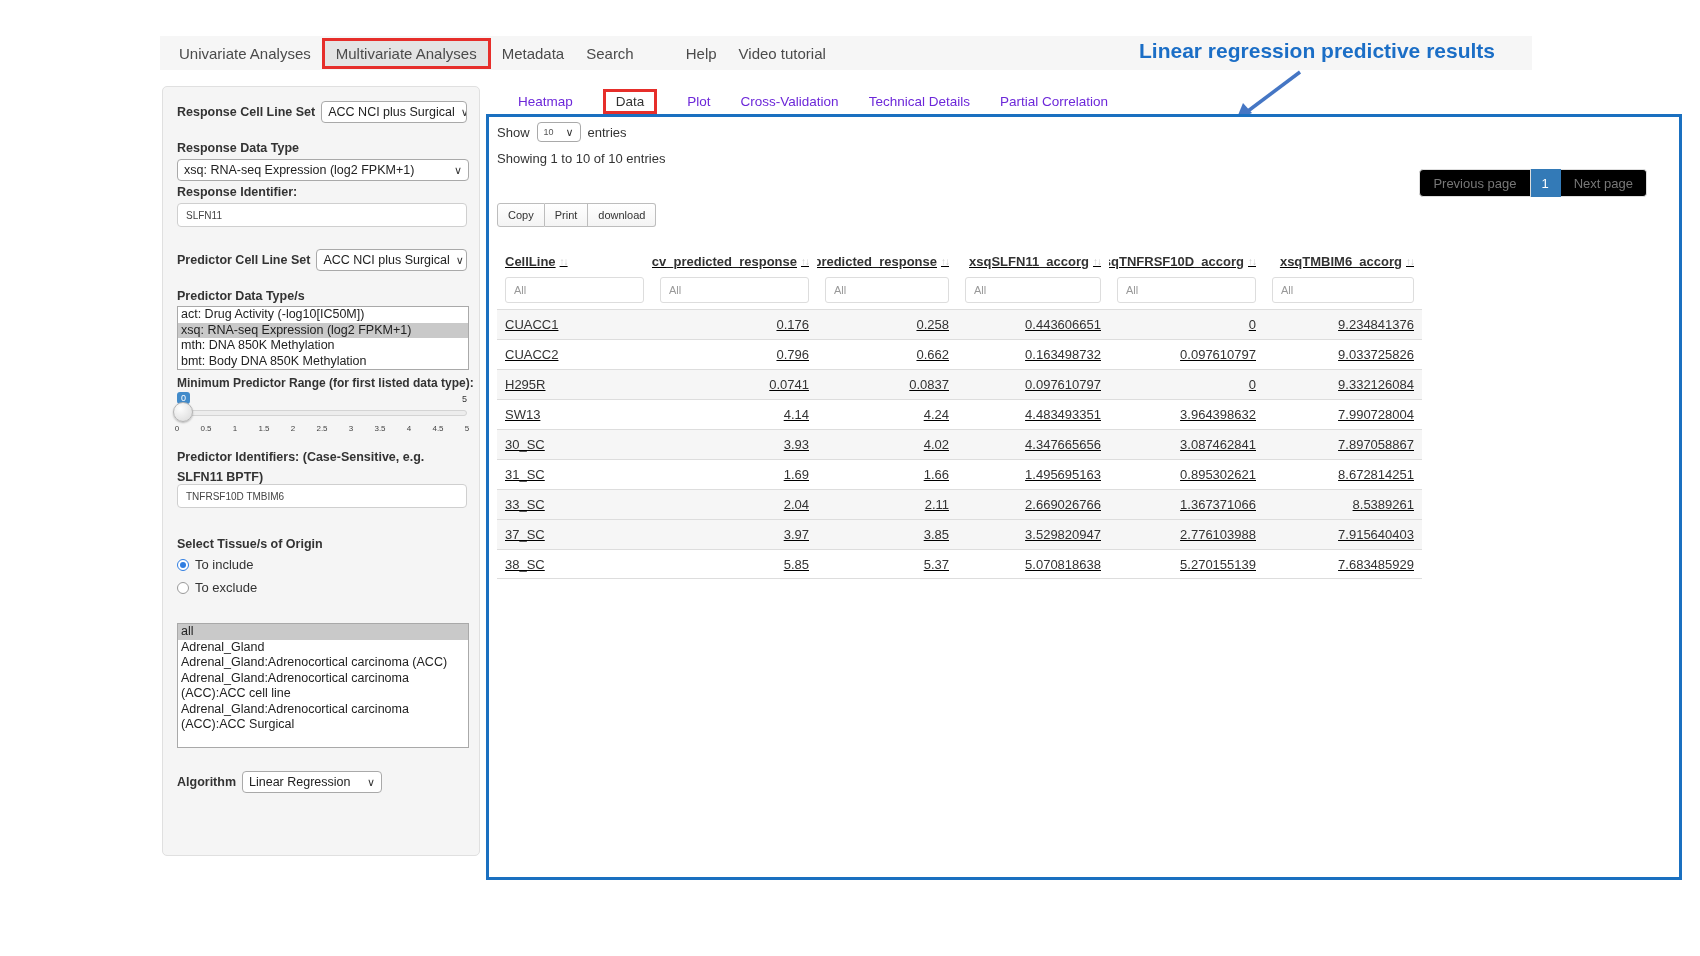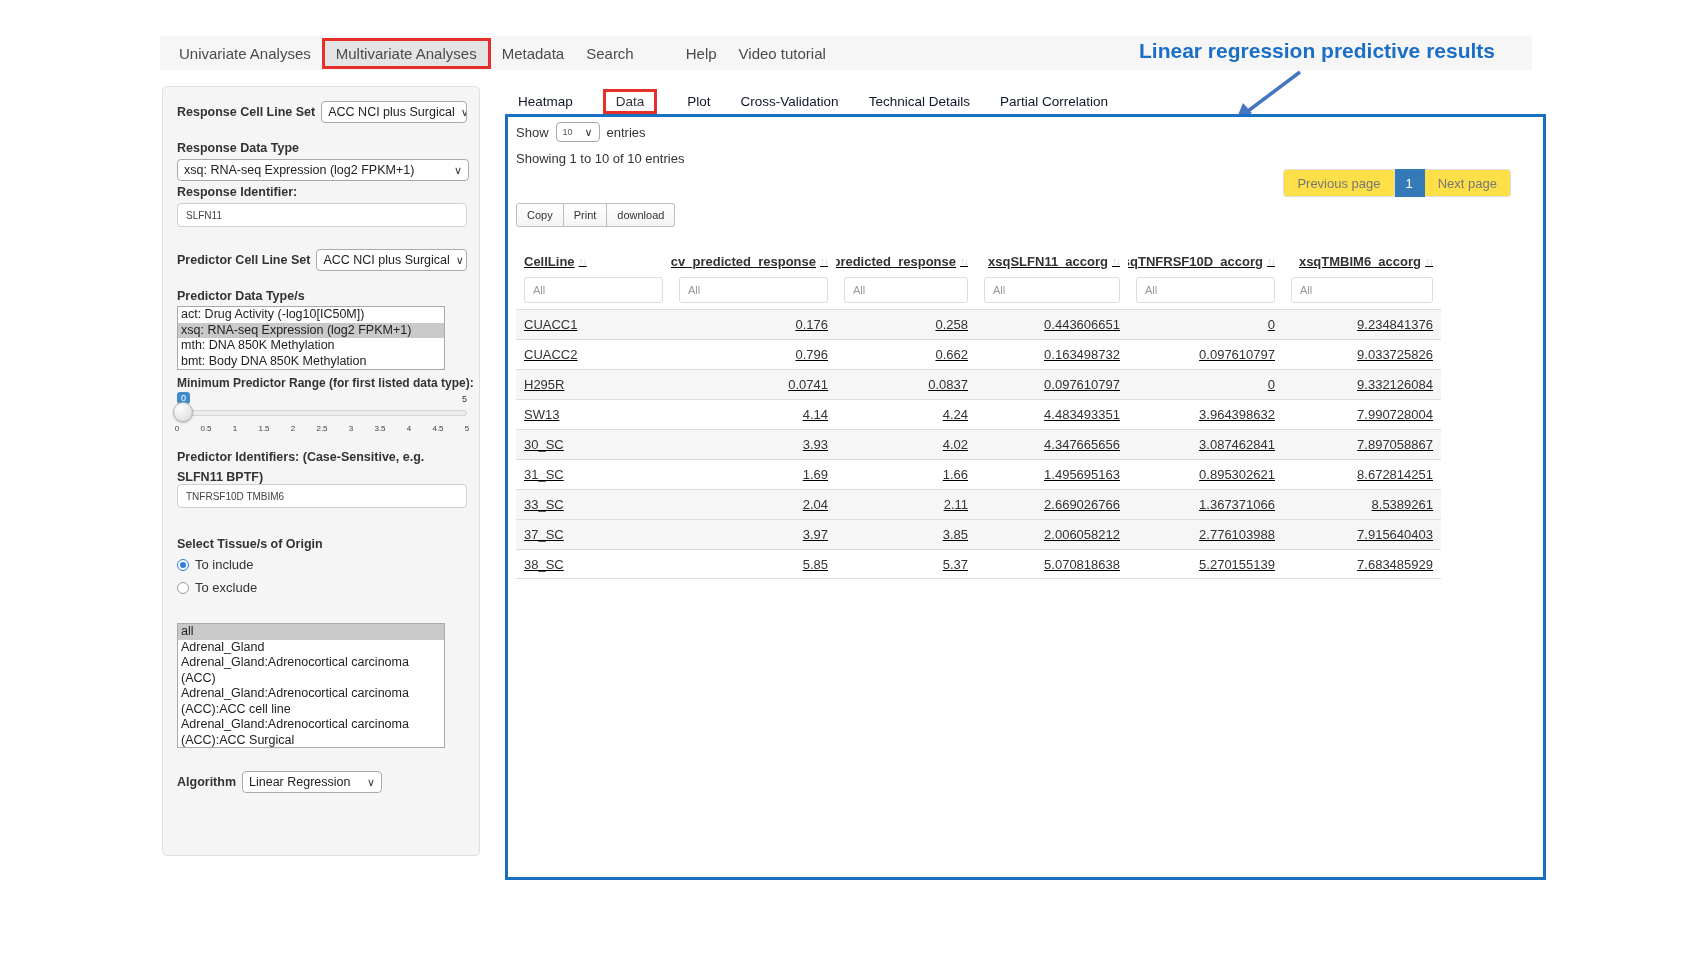--- a/index.html
+++ b/index.html
@@ -22,21 +22,21 @@
     background:#f5f5f5; border:1px solid #e0e0e0; border-radius:5px; font-size:13px; color:#333; }
   .sb-abs { position:absolute; left:14px; width:290px; }
   .sb-label { font-weight:bold; font-size:12.5px; color:#333; }
   .inline-row { display:flex; align-items:center; gap:6px; }
   .sel { background:#fff; border:1px solid #a9a9a9; border-radius:4px; height:22px;
     display:flex; align-items:center; padding:0 6px; font-size:12.5px; color:#222;
     justify-content:space-between; cursor:pointer; white-space:nowrap; overflow:hidden; }
   .sel .chev { font-size:11px; color:#333; margin-left:6px; }
   .tinput { width:290px; height:24px; background:#fff; border:1px solid #cfcfcf; border-radius:4px;
     font-size:10px; color:#444; padding:0 8px; font-family:"Liberation Sans","DejaVu Sans",sans-serif; }
-  .listbox { background:#fff; border:1px solid #a9a9a9; width:268px; overflow:hidden; }
+  .listbox { background:#fff; border:1px solid #a9a9a9; width:292px; overflow:hidden; }
   .opt { font-size:12.5px; line-height:15.5px; padding:0 3px; color:#222; cursor:pointer; word-wrap:break-word; }
   .opt-selected { background:#c9c9c9; }
 
   
   .slider-badge { position:absolute; left:0; top:0; background:#428bca; color:#fff; font-size:9px;
     border-radius:3px; padding:1px 4px; line-height:10px; }
   .slider-max { position:absolute; right:0; top:2px; font-size:9px; color:#333; }
   .slider-track { position:absolute; left:0; top:18px; width:290px; height:6px; background:#ededed;
     border:1px solid #d4d4d4; border-radius:3px; }
   .slider-handle { position:absolute; left:-4px; top:10px; width:20px; height:20px; border-radius:50%;
@@ -46,34 +46,34 @@
   .tick { position:absolute; transform:translateX(-50%); font-size:8px; color:#444; }
 
   .radio-row { display:flex; align-items:center; gap:6px; margin-bottom:8px; cursor:pointer; }
   .radio-dot { width:12px; height:12px; border-radius:50%; border:1px solid #9a9a9a; background:#fff; position:relative; }
   .radio-on { border-color:#2f7de1; }
   .radio-on::after { content:""; position:absolute; left:2px; top:2px; width:6px; height:6px;
     border-radius:50%; background:#2f7de1; }
 
   
   .tabs { position:absolute; left:518px; top:88px; display:flex; align-items:center; gap:30px; height:26px; }
-  .tab { font-size:13.5px; color:#0f172a; cursor:pointer; white-space:nowrap; }
+  .tab { font-size:13.5px; color:#6d28d9; cursor:pointer; white-space:nowrap; }
   .tab-active { color:#333; border:3px solid #e62e2a; padding:2px 10px; }
 
   
-  .bluebox { position:absolute; left:505px; top:114px; width:1041px; height:766px;
+  .bluebox { position:absolute; left:486px; top:114px; width:1196px; height:766px;
     border:3px solid #1a70c0; background:#fff; }
   .bb-abs { position:absolute; }
   .show-row { left:8px; top:5px; display:flex; align-items:center; gap:7px; font-size:13px; color:#333; }
   .show-sel { width:44px; height:20px; font-size:9px; color:#555; }
   .info-text { left:8px; top:34px; font-size:13px; color:#333; }
 
   .pagination { top:52px; right:32px; display:flex; }
   .pg-btn { height:28px; display:flex; align-items:center; padding:0 13px; font-size:13px;
-    border:1px solid #ddd; background:#fde047; color:#777; cursor:pointer; }
+    border:1px solid #ddd; background:#000000; color:#777; cursor:pointer; }
   .pg-btn:first-child { border-radius:4px 0 0 4px; }
   .pg-btn:last-child { border-radius:0 4px 4px 0; border-left:none;text-align:center; }
   .pg-num { background:#337ab7; border-color:#337ab7; color:#fff; border-left:none; padding:0 11px; }
 
   .export-group { left:8px; top:86px; display:flex; }
   .exp-btn { height:24px; display:flex; align-items:center; padding:0 10px; font-size:11px; color:#333;
     background:linear-gradient(#fff,#f4f4f4); border:1px solid #bdbdbd; cursor:pointer; }
   .exp-btn + .exp-btn { border-left:none; }
   .exp-btn:first-child { border-radius:3px 0 0 3px; }
   .exp-btn:last-child { border-radius:0 3px 3px 0; }
@@ -328,21 +328,21 @@
             <div class="tcell num" data-name="table-cell">2.04</div>
             <div class="tcell num" data-name="table-cell">2.11</div>
             <div class="tcell num" data-name="table-cell">2.669026766</div>
             <div class="tcell num" data-name="table-cell">1.367371066</div>
             <div class="tcell num" data-name="table-cell">8.5389261</div>
           </div>
           <div class="trow drow stripe" data-name="table-row">
             <div class="tcell" data-name="table-cell">37_SC</div>
             <div class="tcell num" data-name="table-cell">3.97</div>
             <div class="tcell num" data-name="table-cell">3.85</div>
-            <div class="tcell num" data-name="table-cell">2.006058212</div>
+            <div class="tcell num" data-name="table-cell">3.529820947</div>
             <div class="tcell num" data-name="table-cell">2.776103988</div>
             <div class="tcell num" data-name="table-cell">7.915640403</div>
           </div>
           <div class="trow drow" data-name="table-row">
             <div class="tcell" data-name="table-cell">38_SC</div>
             <div class="tcell num" data-name="table-cell">5.85</div>
             <div class="tcell num" data-name="table-cell">5.37</div>
             <div class="tcell num" data-name="table-cell">5.070818638</div>
             <div class="tcell num" data-name="table-cell">5.270155139</div>
             <div class="tcell num" data-name="table-cell">7.683485929</div>

